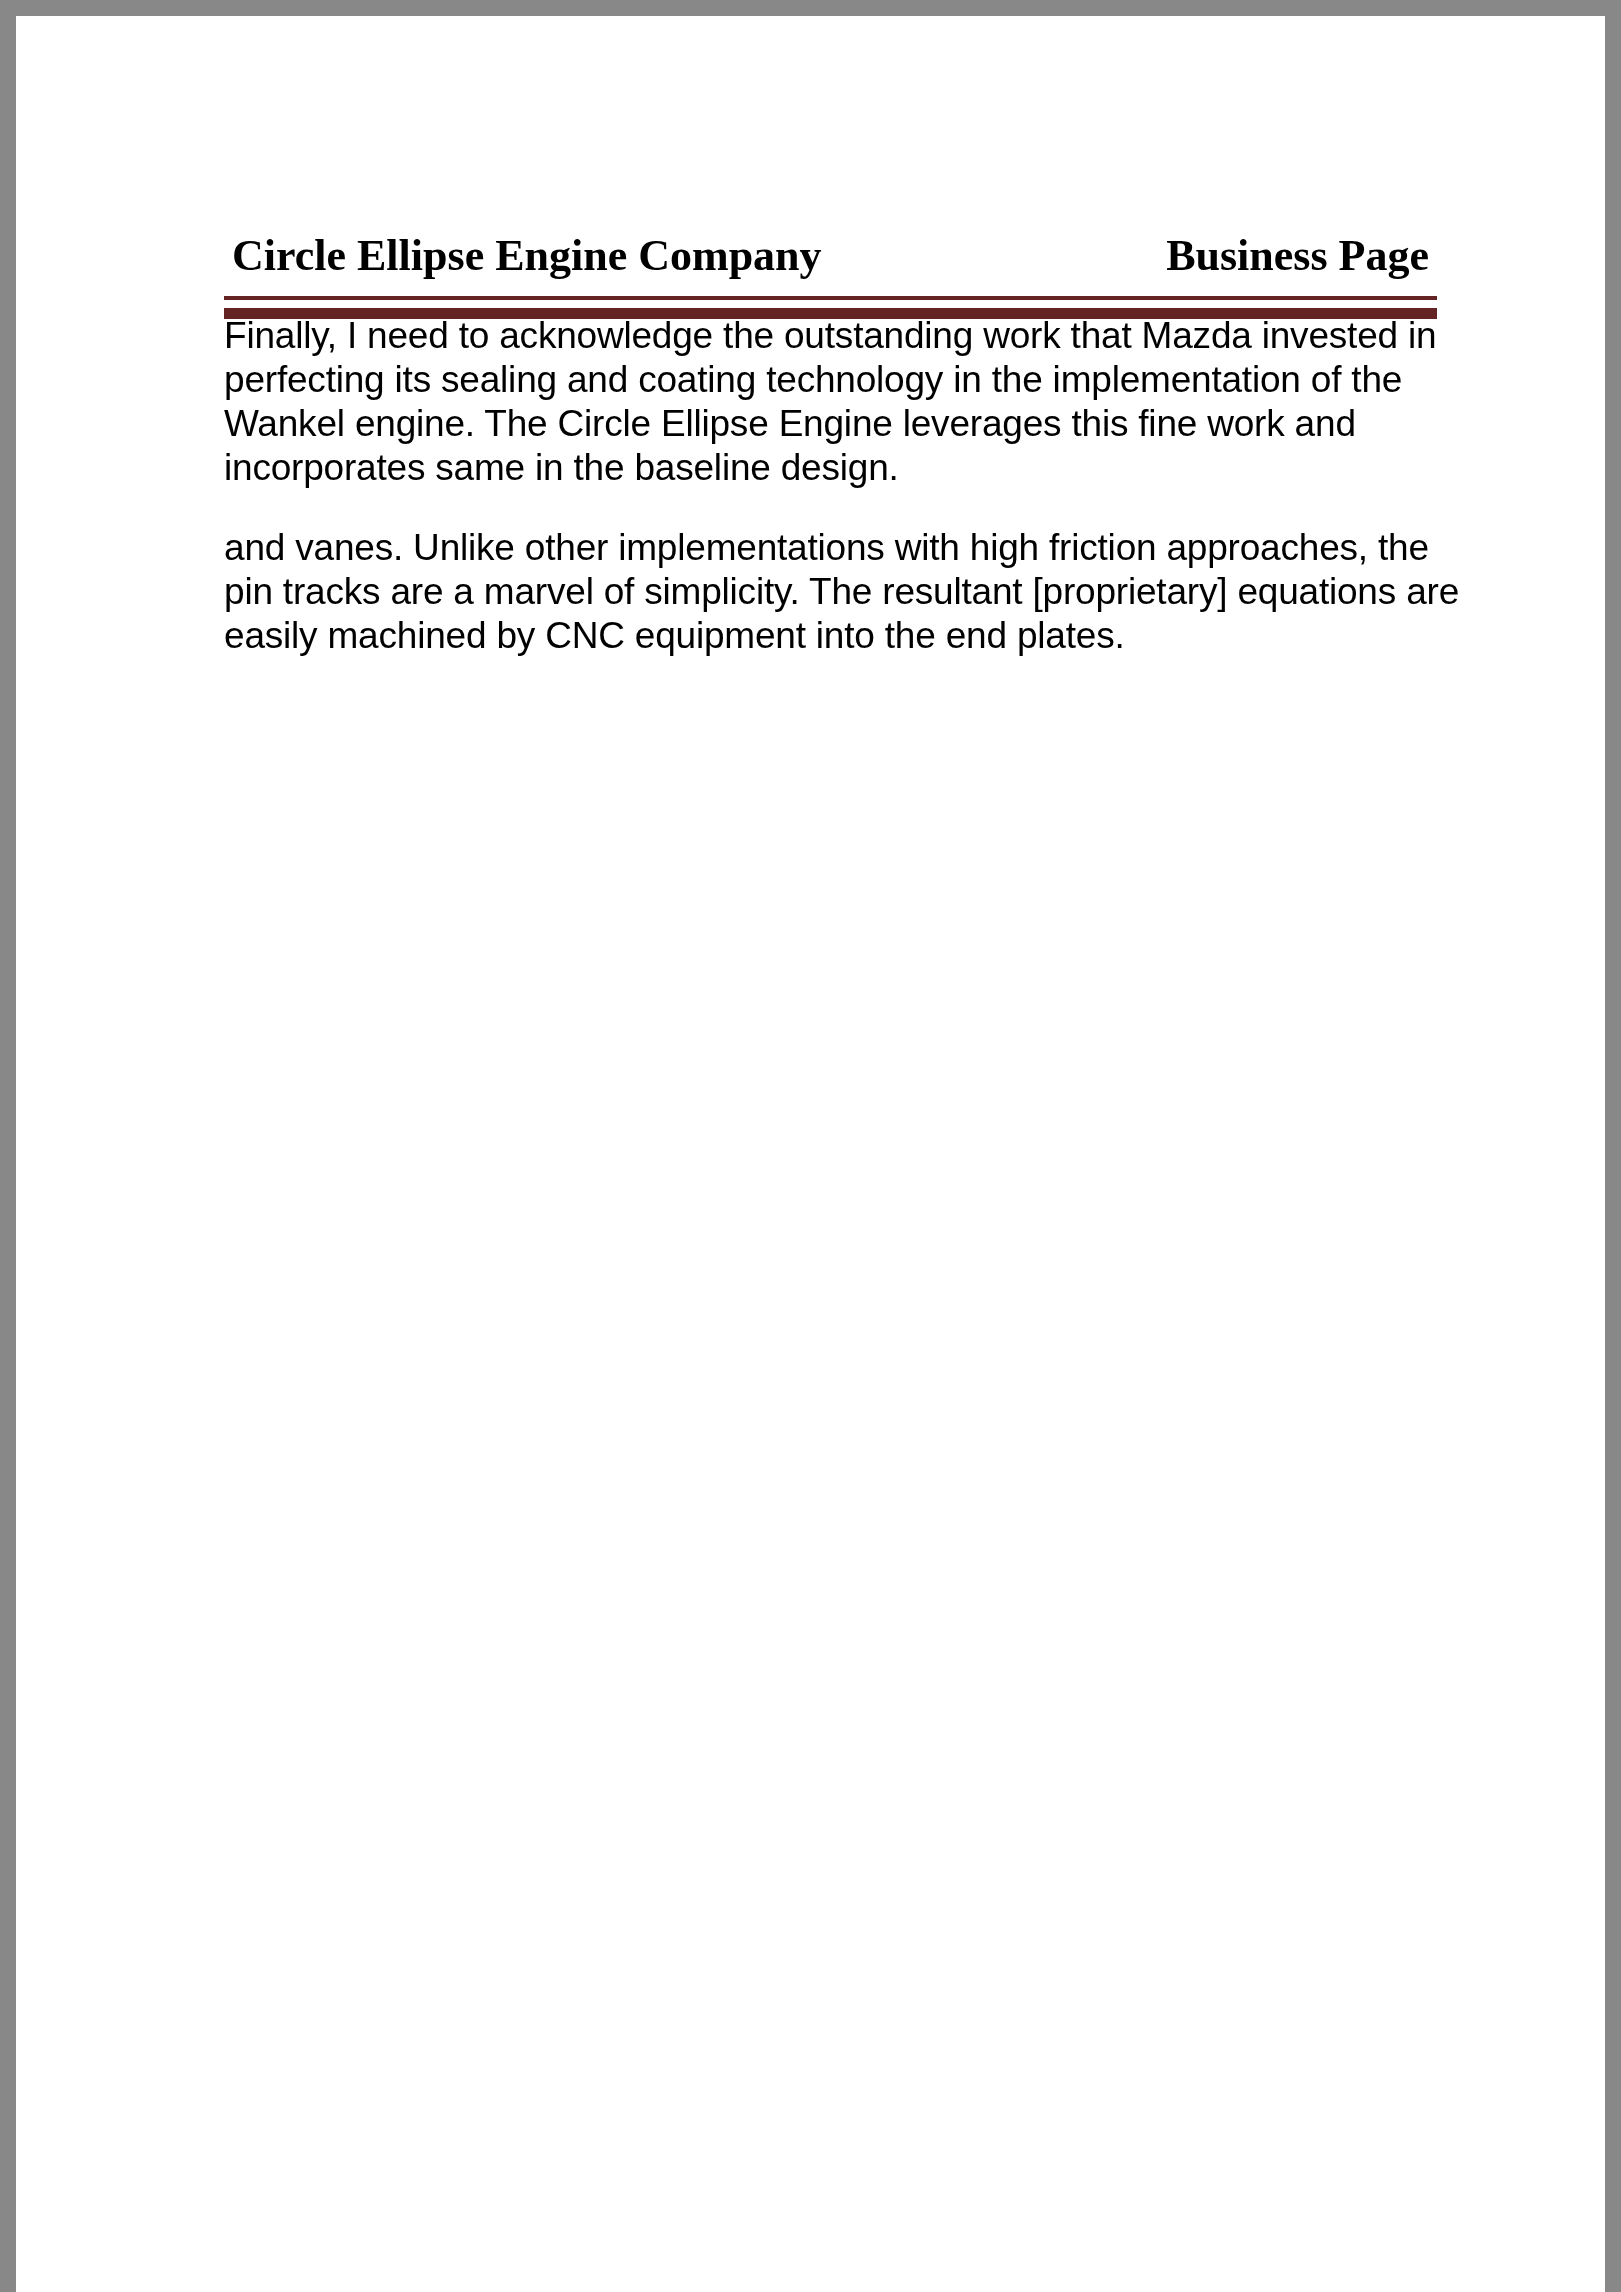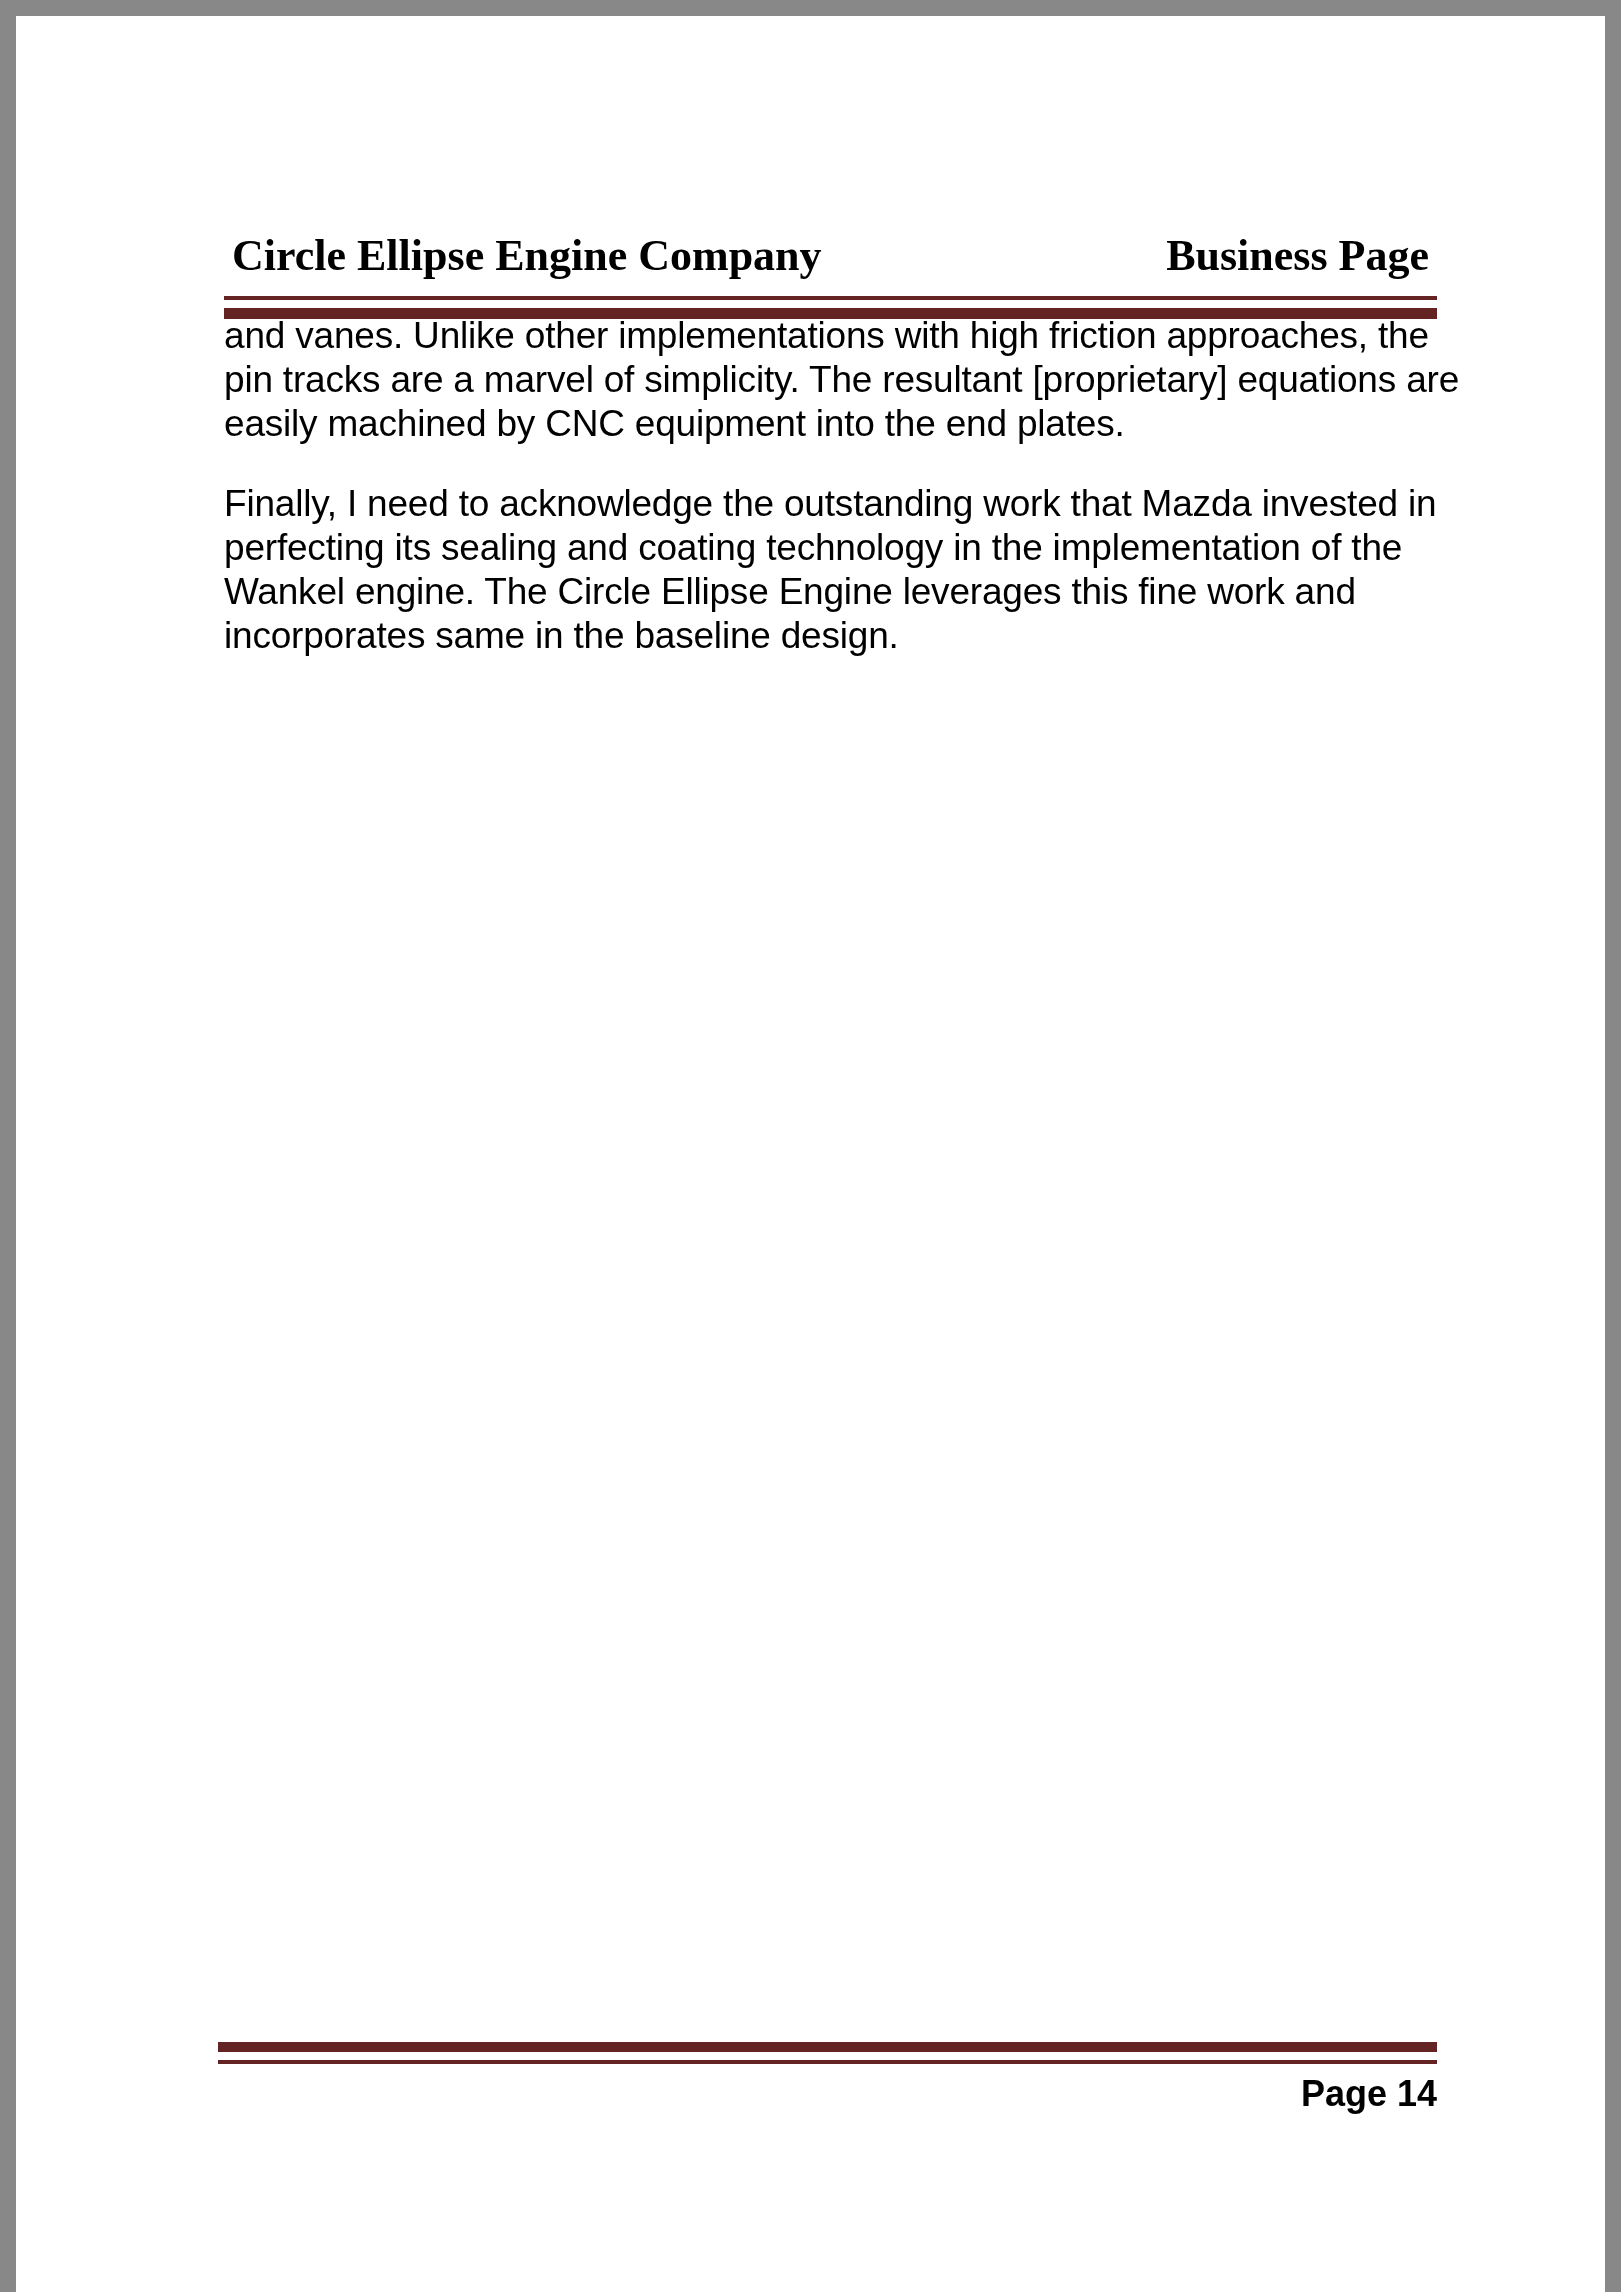--- a/index.html
+++ b/index.html
@@ -79,24 +79,19 @@
   <div class="doc-header">
     <div class="doc-header-row">
       <span>Circle Ellipse Engine Company</span>
       <span>Business Page</span>
     </div>
     <div class="rule-thin"></div>
     <div class="rule-thick"></div>
   </div>
 
   <div class="doc-body">
+    <p>Finally, I need to acknowledge the outstanding work that Mazda invested in perfecting its sealing and coating technology in the implementation of the Wankel engine. The Circle Ellipse Engine leverages this fine work and incorporates same in the baseline design.</p>
     <p>and vanes. Unlike other implementations with high friction approaches, the pin tracks are a marvel of simplicity. The resultant [proprietary] equations are easily machined by CNC equipment into the end plates.</p>
-    <p>Finally, I need to acknowledge the outstanding work that Mazda invested in perfecting its sealing and coating technology in the implementation of the Wankel engine. The Circle Ellipse Engine leverages this fine work and incorporates same in the baseline design.</p>
   </div>
 
-  <div class="doc-footer">
-    <div class="rule-thick"></div>
-    <div class="rule-thin"></div>
-    <div class="page-number">Page 14</div>
-  </div>
 
 </div>
 
 
 </body></html>

